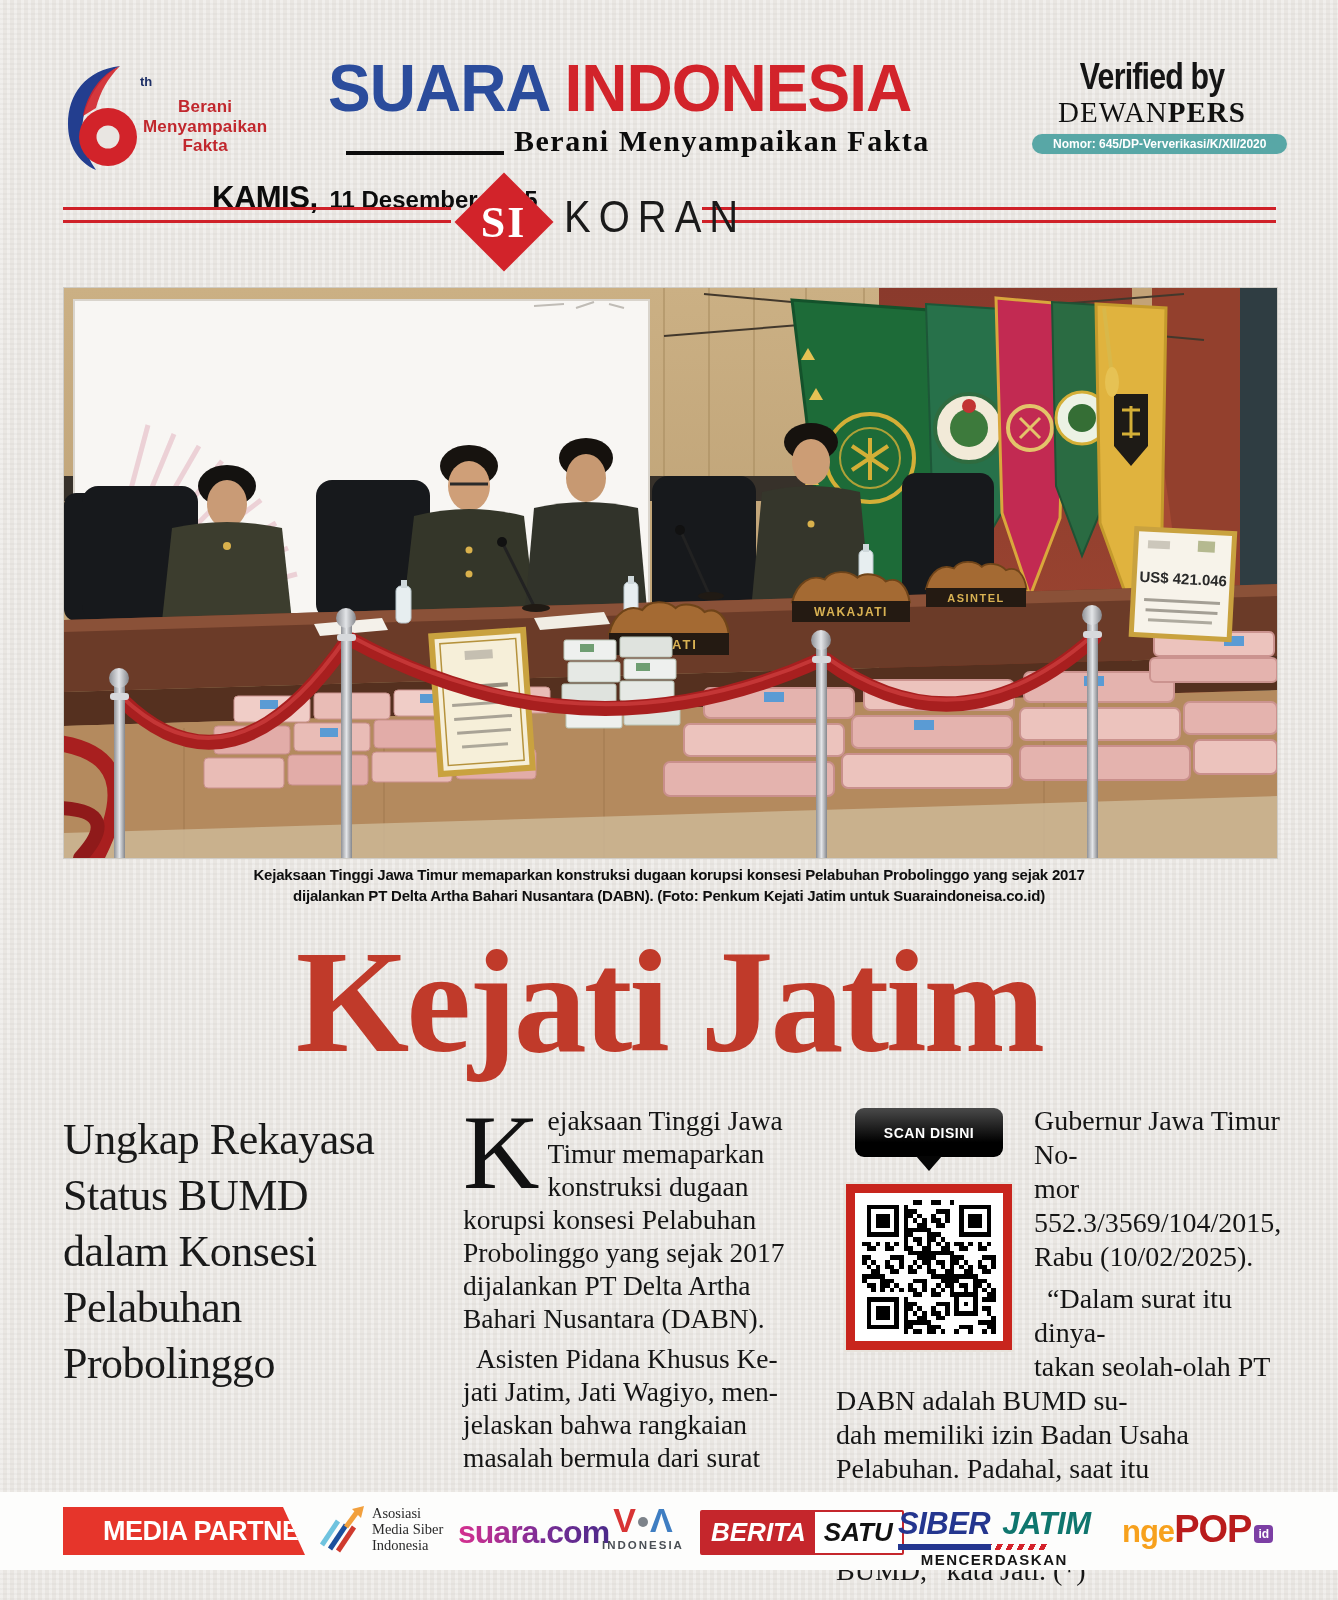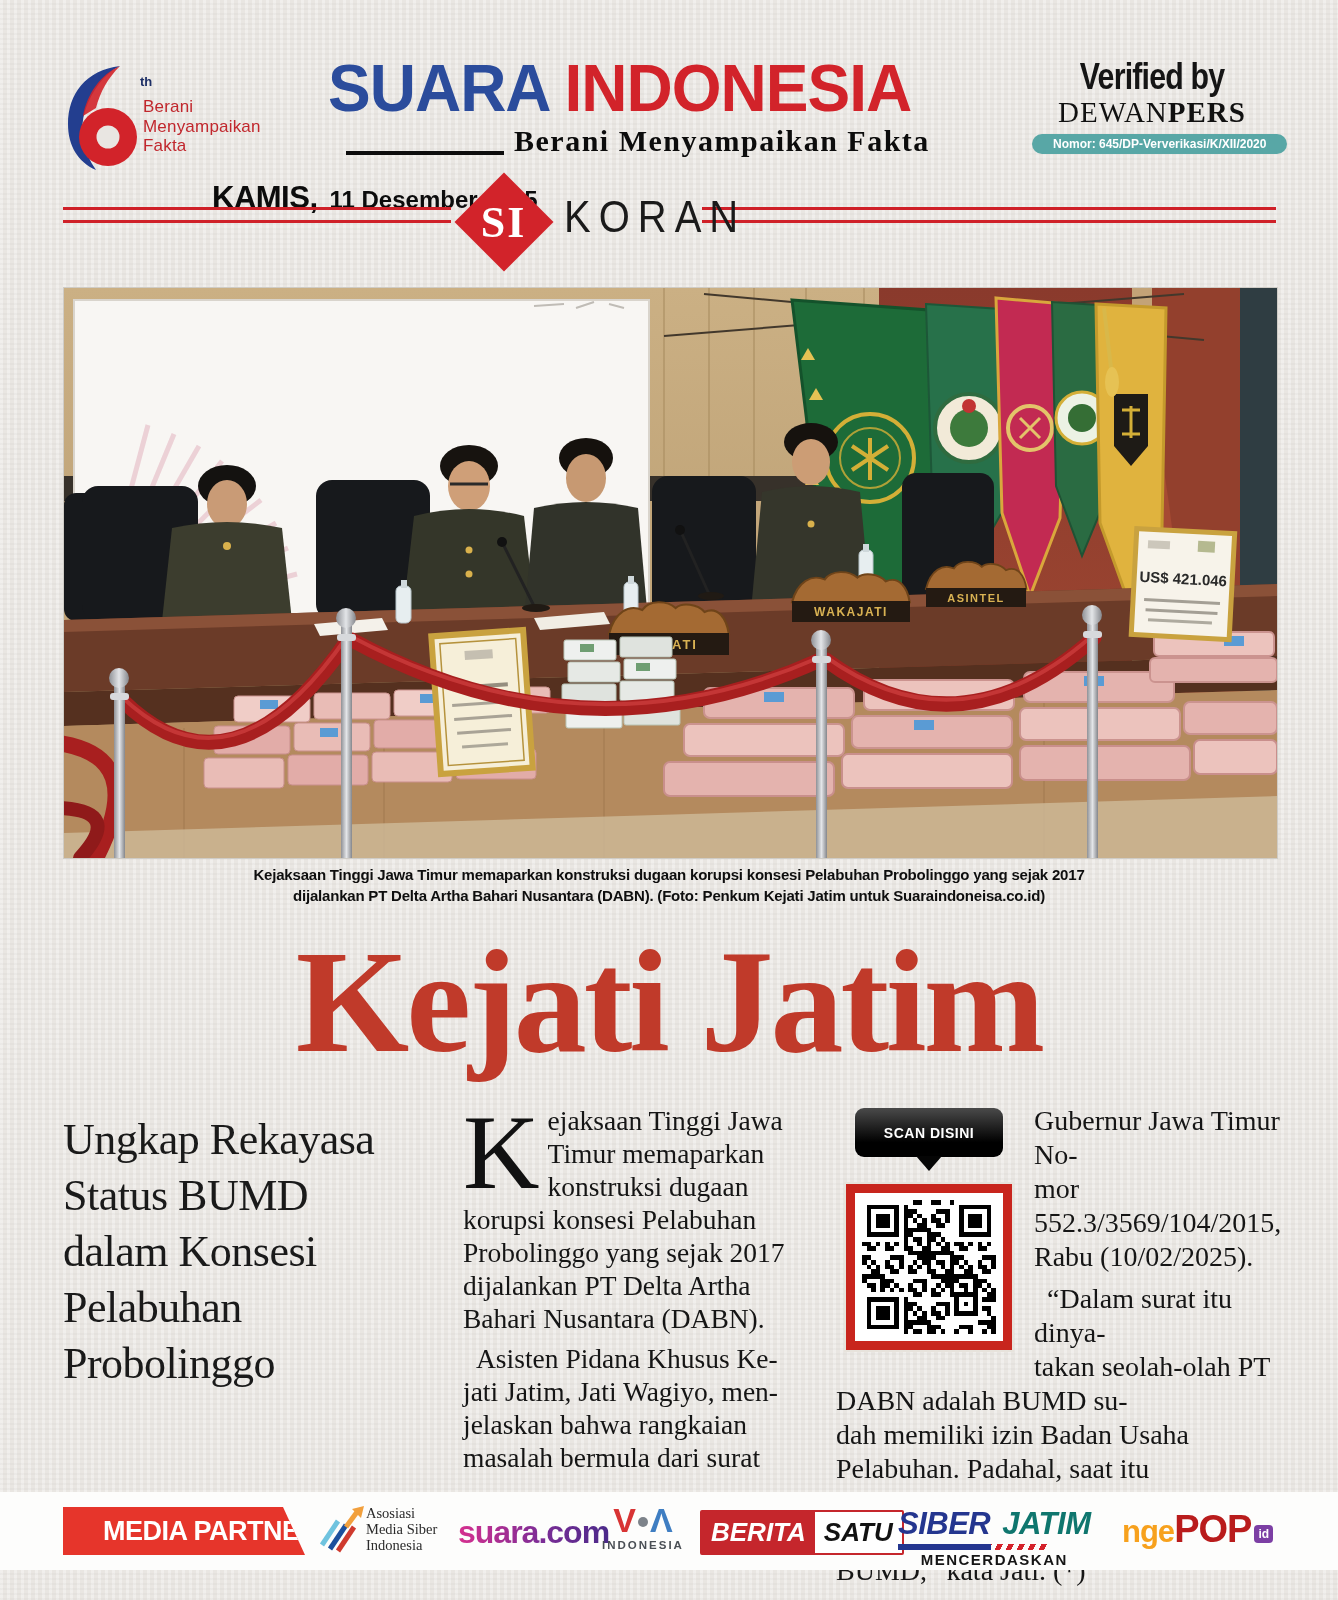--- a/index.html
+++ b/index.html
@@ -10,21 +10,21 @@
       repeating-linear-gradient(0deg, rgba(0,0,0,0.025) 0 2px, transparent 2px 5px),
       repeating-linear-gradient(90deg, rgba(255,255,255,0.35) 0 3px, transparent 3px 7px),
       #e9e6e2;
     font-family:"Liberation Sans","DejaVu Sans",sans-serif;color:#141414;
   }
   .abs{position:absolute;}
   .preline{white-space:pre-line;}
 
   
   .logo6{left:56px;top:64px;width:100px;height:108px;}
-  .anniv-tagline{left:143px;top:97px;font-weight:400;font-size:17px;line-height:1.16;color:#c1272d;letter-spacing:.2px;}
+  .anniv-tagline{left:143px;top:97px;font-weight:700;font-size:17px;line-height:1.16;color:#c1272d;letter-spacing:.2px;text-align:center;}
   .masthead-title{left:328px;top:50px;font-size:64px;font-weight:800;letter-spacing:-1px;transform:scaleY(1.04);transform-origin:top left;white-space:nowrap;}
   .masthead-title .w1{color:#2b4c9c;}
   .masthead-title .w2{color:#d2232a;margin-left:14px;}
   .masthead-underline{left:346px;top:151px;width:158px;height:4px;background:#0d0d0d;}
   .masthead-tagline{left:514px;top:124px;font-family:"Liberation Serif","DejaVu Serif",serif;font-weight:700;font-size:30px;letter-spacing:1.5px;color:#0c0c0c;white-space:nowrap;}
   .verified{left:1032px;top:56px;width:240px;text-align:center;}
   .verified-line1{display:inline-block;font-weight:800;font-size:37px;letter-spacing:-1px;transform:scaleX(.82);transform-origin:center;color:#151515;white-space:nowrap;}
   .verified-line2{font-family:"Liberation Serif","DejaVu Serif",serif;font-size:29px;color:#111;letter-spacing:1px;margin-top:-2px;white-space:nowrap;}
   .verified-line2 .bold{font-weight:700;}
   .verified-pill{display:inline-block;margin-top:5px;background:#58a7a6;color:#fff;font-size:12px;font-weight:700;padding:3px 21px;border-radius:12px;white-space:nowrap;}
@@ -65,21 +65,21 @@
     padding:8px 0 7px;border-radius:9px;letter-spacing:.5px;}
   .scan-pointer{width:0;height:0;border:13px solid transparent;border-top:15px solid #050505;margin:-1px auto 0;}
   .qr-box{width:134px;height:134px;margin:0 auto;background:#fff;border:9px solid #c8251d;outline:2px solid #e7e3dc;padding:7px;}
   .qr-box svg{display:block;width:100%;height:100%;}
 
   
   .footer{left:0;top:1492px;width:1338px;height:78px;background:#fdfdfc;}
   .mp-label{left:63px;top:15px;width:242px;height:48px;background:#e6352b;
     clip-path:polygon(0 0,calc(100% - 22px) 0,100% 100%,0 100%);
     color:#fff;font-weight:800;font-size:27px;letter-spacing:-.5px;display:flex;align-items:center;padding-left:40px;box-sizing:border-box;white-space:nowrap;}
-  .amsi{left:316px;top:11px;display:flex;align-items:center;}
+  .amsi{left:316px;top:11px;display:flex;align-items:center;gap:6px;}
   .amsi-text{font-family:"Liberation Serif","DejaVu Serif",serif;font-size:14.5px;line-height:1.12;color:#2b2b2b;}
   .suara{left:458px;top:22px;font-weight:800;font-size:32px;letter-spacing:-1px;
     background:linear-gradient(90deg,#d6308f 0%,#7c2d96 55%,#4b2a8a 100%);
     -webkit-background-clip:text;background-clip:text;color:transparent;}
   .voa{left:602px;top:11px;text-align:center;line-height:1;}
   .voa-letters{font-weight:800;font-size:34px;letter-spacing:0;}
   .voa-v{color:#d83434;} .voa-a{color:#3f7ec2;}
   .voa-dot{display:inline-block;width:10px;height:10px;border-radius:50%;background:#7d838a;margin:0 2px 3px;vertical-align:middle;}
   .voa-sub{font-size:11.5px;letter-spacing:2px;color:#4a4f55;margin-top:3px;font-weight:700;}
   .bs{left:700px;top:18px;display:flex;border:2px solid #c5262c;background:#fff;border-radius:2px;}

